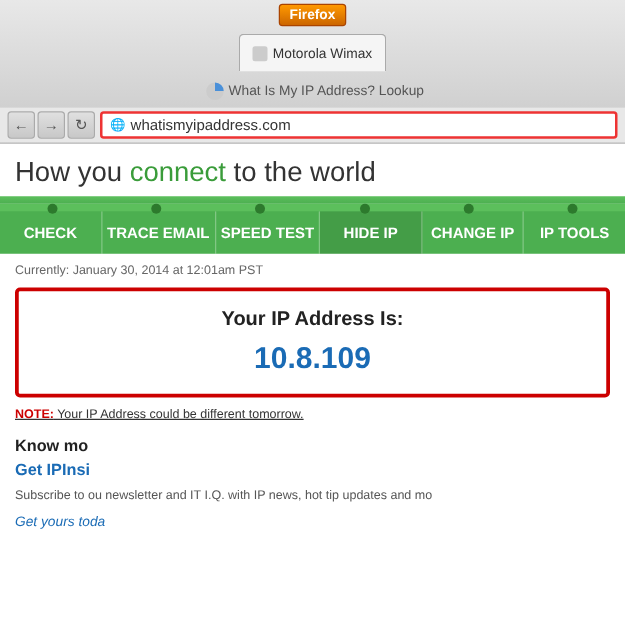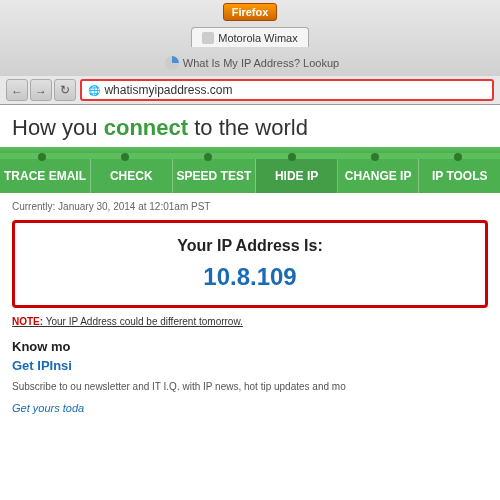--- a/index.html
+++ b/index.html
@@ -41,21 +41,21 @@
       display: flex;
       align-items: center;
       gap: 4px;
       background: #f5f5f5;
       border: 1px solid #aaa;
       border-bottom: none;
       border-radius: 4px 4px 0 0;
       padding: 2px 10px;
       font-size: 11px;
       color: #333;
-      height: 20px;
+      height: 30px;
     }
 
     .tab-favicon {
       width: 12px;
       height: 12px;
       background: #ccc;
       border-radius: 2px;
     }
 
     .tab-loading {
@@ -137,21 +137,21 @@
     }
 
     .site-tagline {
       font-size: 22px;
       color: #333;
       font-weight: normal;
     }
 
     .site-tagline .connect {
       color: #3a9c3a;
-      font-weight: bold;
+      font-weight: normal;
     }
 
     
     .green-nav {
       background: #4caf50;
       display: flex;
       align-items: center;
       position: relative;
     }
 
@@ -336,22 +336,22 @@
   <div class="green-nav">
     <div class="green-nav-dots">
       <div class="green-dot"></div>
       <div class="green-dot"></div>
       <div class="green-dot"></div>
       <div class="green-dot"></div>
       <div class="green-dot"></div>
       <div class="green-dot"></div>
     </div>
     <div class="nav-items">
+      <div class="nav-item">CHECK</div>
       <div class="nav-item">TRACE EMAIL</div>
-      <div class="nav-item">CHECK</div>
       <div class="nav-item">SPEED TEST</div>
       <div class="nav-item active">HIDE IP</div>
       <div class="nav-item">CHANGE IP</div>
       <div class="nav-item">IP TOOLS</div>
     </div>
   </div>
 
   <div class="content-area">
 
     <div class="left-panel">

